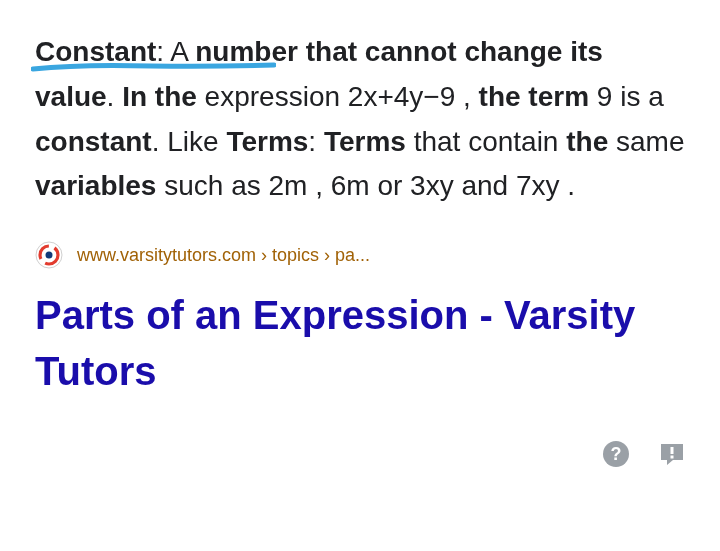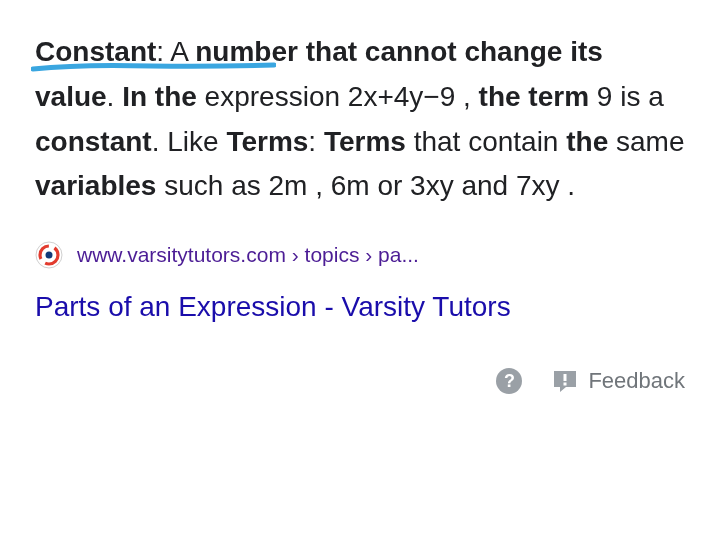--- a/index.html
+++ b/index.html
@@ -43,29 +43,29 @@
       margin-bottom: 18px;
     }
     .favicon {
       width: 28px;
       height: 28px;
       border-radius: 50%;
       position: relative;
       flex-shrink: 0;
     }
     .breadcrumb {
-      font-size: 21px;
-      color: #4c1d95;
+      font-size: 18px;
+      color: #a16207;
     }
     .link-title {
-      font-size: 28px;
+      font-size: 40px;
       color: #1a0dab;
       line-height: 1.4;
       margin-bottom: 42px;
-      font-weight: 400;
+      font-weight: 700;
     }
     .footer-row {
       display: flex;
       align-items: center;
       justify-content: flex-end;
       gap: 30px;
       font-size: 22px;
       color: #70757a;
     }
     .footer-item {
@@ -125,15 +125,14 @@
     <span class="help-icon">?</span>
   </div>
   <div class="footer-item">
     <span class="feedback-icon">
       <svg viewBox="0 0 26 24" width="26" height="24">
         <path d="M 2 2 L 24 2 L 24 18 L 14 18 L 8 23 L 8 18 L 2 18 Z" fill="#9aa0a6"></path>
         <rect x="11.5" y="5" width="3" height="7" fill="#fff"></rect>
         <rect x="11.5" y="13.5" width="3" height="3" fill="#fff"></rect>
       </svg>
     </span>
-    <span>Feedback</span>
   </div>
 </div>
 
 </body></html>

